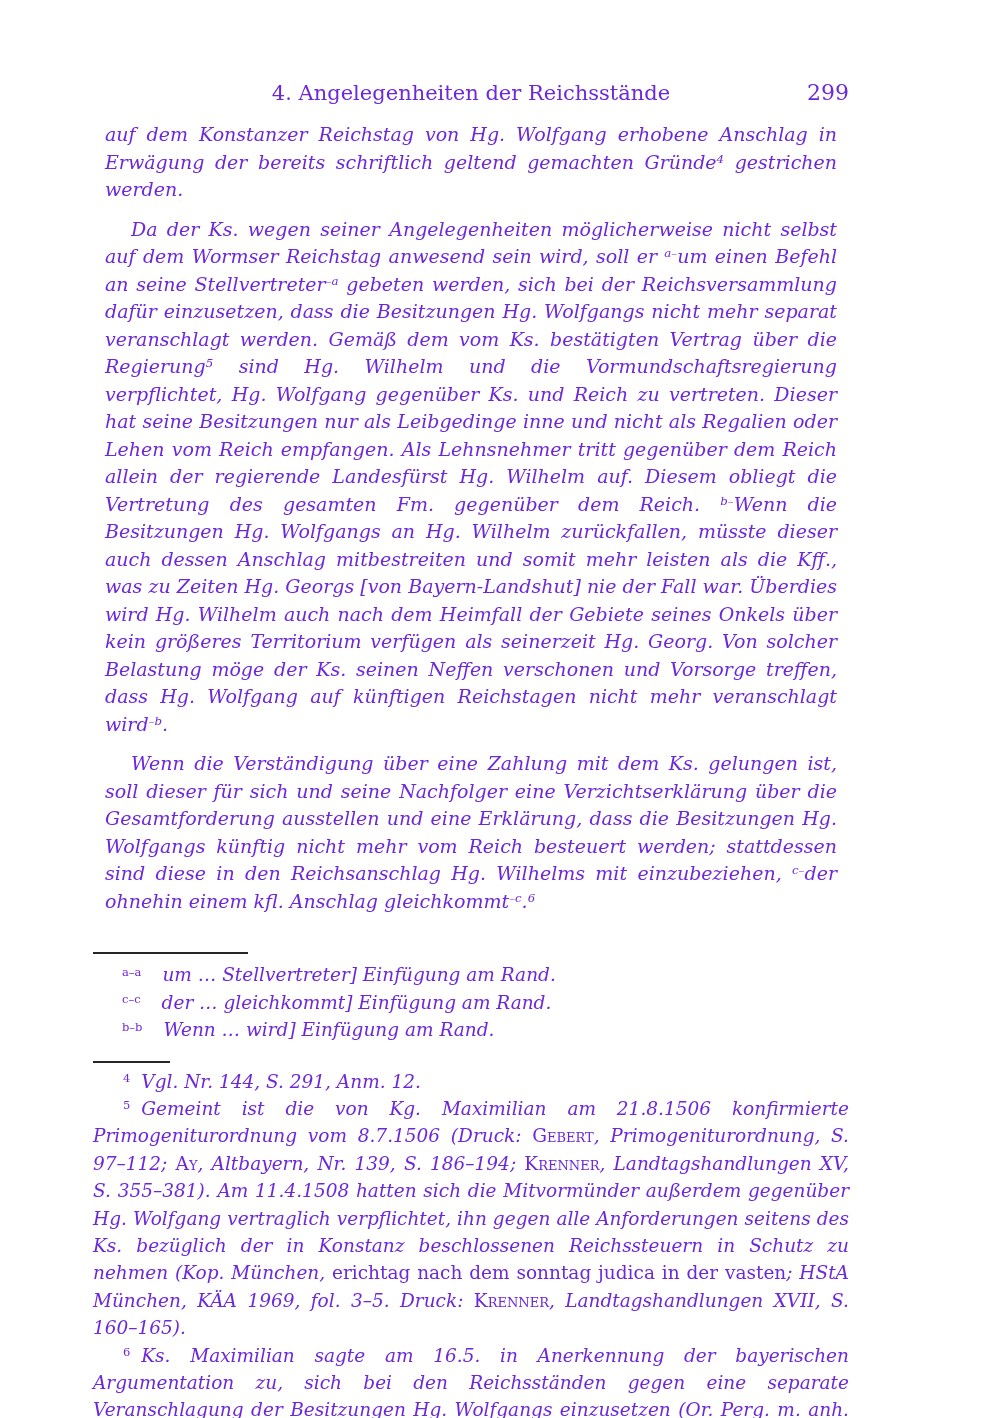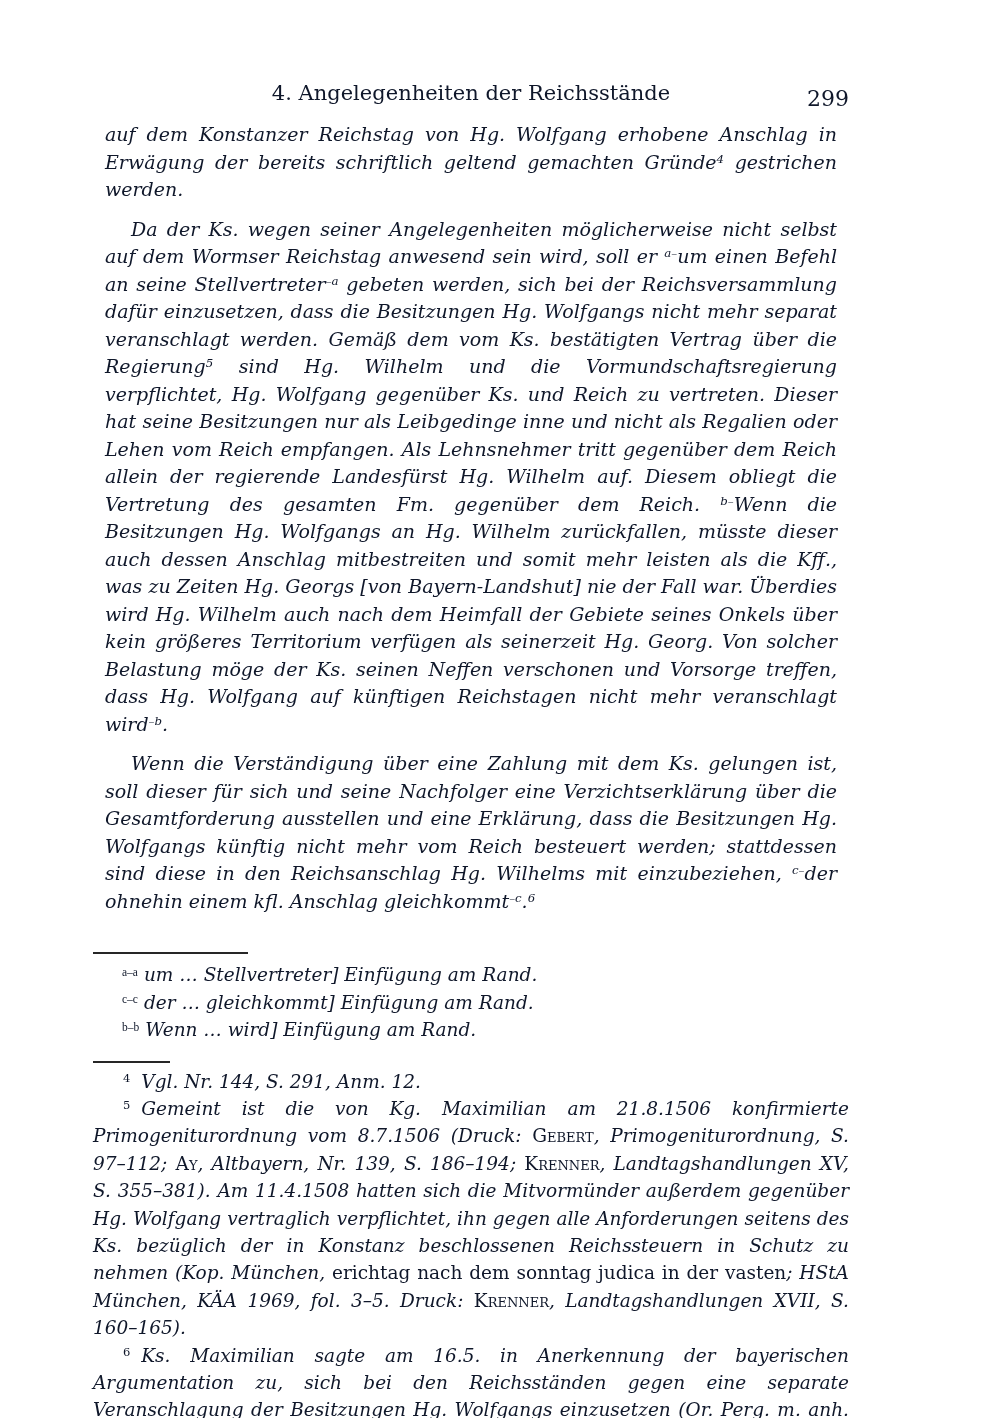--- a/index.html
+++ b/index.html
@@ -4,21 +4,21 @@
 <style>
   html, body { margin: 0; padding: 0; background: #e8e8e8; }
   .page {
     position: relative;
     width: 1004px;
     height: 1418px;
     margin: 0 auto;
     background: #ffffff;
     overflow: hidden;
     font-family: "DejaVu Serif", serif;
-    color: #0f172a;
+    color: #6d28d9;
   }
   .content {
     position: absolute;
     left: 93px;
     top: 80px;
     width: 756px;
   }
   
   .page-header {
     position: relative;
@@ -27,21 +27,21 @@
     font-size: 21px;
     line-height: 26px;
   }
   .section-title {
     display: block;
     text-align: center;
   }
   .page-number {
     position: absolute;
     right: 0;
-    top: 6px;
+    top: 0;
     font-size: 22px;
   }
   
   .body-text {
     margin-top: 13px;
     font-style: italic;
     font-size: 19px;
     line-height: 27.5px;
     text-align: justify;
   }
@@ -65,21 +65,21 @@
     line-height: 27.5px;
   }
   .rule {
     border: 0;
     border-top: 2px solid #262626;
     margin: 0 0 7px 0;
   }
   .rule-apparatus { width: 155px; }
   .rule-footnotes { width: 77px; }
   .apparatus-note { margin: 0; padding-left: 29px; }
-  .apparatus-note .marker { margin-right: 6px; font-family: Liberation Serif, serif; }
+  .apparatus-note .marker { margin-right: 21px; }
   
   .footnotes {
     margin-top: 17px;
     font-style: italic;
     font-size: 18.5px;
     line-height: 27.4px;
     text-align: justify;
   }
   .footnotes .rule { margin-bottom: 5px; }
   .footnote { margin: 0; text-indent: 30px; }

